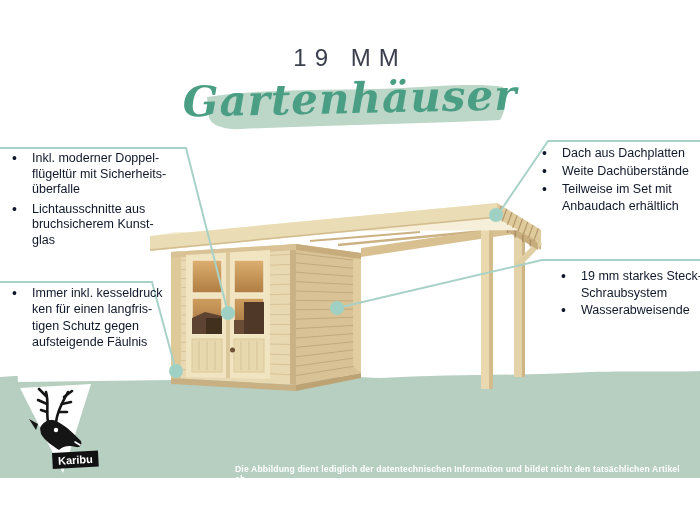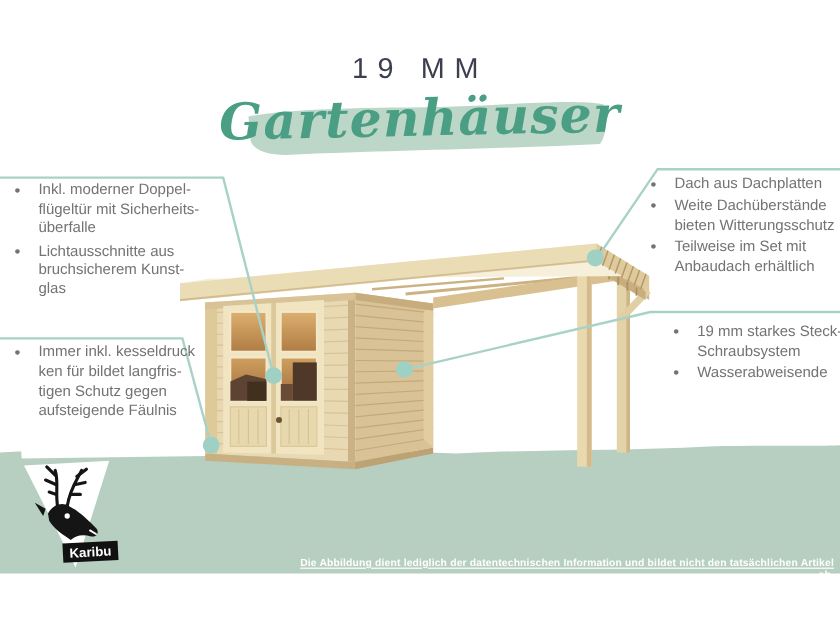--- a/index.html
+++ b/index.html
@@ -13,36 +13,36 @@
     position:absolute;left:0;top:44px;width:700px;text-align:center;
     font-size:24px;letter-spacing:8px;color:#3b3f4e;font-weight:400;
   }
   .headline{
     position:absolute;left:0;top:74px;width:700px;text-align:center;
     font-family:"DejaVu Serif",serif;font-style:italic;font-weight:bold;
     font-size:42px;color:#4a9e83;transform:rotate(-1.2deg);
     letter-spacing:1px;
   }
 
-  .tb{position:absolute;color:#737373;}
+  .tb{position:absolute;color:#0f172a;}
   .bullet-item{display:flex;align-items:flex-start;}
   .bdot{width:20px;flex:0 0 20px;}
   .bdot::before{content:"\2022";font-size:14px;line-height:inherit;}
   .blines{flex:1;}
   .bl{display:block;}
 
   .tb-left1{left:12px;top:151px;width:182px;font-size:12.5px;line-height:15.5px;}
   .tb-left1 .bullet-item{margin-bottom:4px;}
   .tb-left2{left:12px;top:285px;width:182px;font-size:12.5px;line-height:16.4px;}
   .tb-right1{left:542px;top:145px;width:158px;font-size:12.5px;line-height:17px;}
   .tb-right2{left:561px;top:268px;width:158px;font-size:12.5px;line-height:17px;}
 
   .disclaimer{
-    position:absolute;right:5px;top:464px;width:460px;text-align:right;
-    font-size:8.6px;font-weight:bold;color:#ffffff;letter-spacing:0.15px;text-decoration:underline;
+    position:absolute;right:5px;top:464px;width:460px;text-align:left;
+    font-size:8.6px;font-weight:bold;color:#ffffff;letter-spacing:0.15px;
   }
 </style>
 </head>
 <body>
 
 <div class="stage">
 
   <svg class="scene" viewBox="0 0 700 525">
     <defs>
       <linearGradient id="glass" x1="0" y1="0" x2="0" y2="1">
@@ -192,39 +192,38 @@
         <span class="bl">glas</span>
       </span>
     </div>
   </div>
 
   <div class="tb tb-left2">
     <div class="bullet-item">
       <span class="bdot"></span>
       <span class="blines">
         <span class="bl">Immer inkl. kesseldruck</span>
-        <span class="bl">ken für bildet langfris-</span>
+        <span class="bl">ken für einen langfris-</span>
         <span class="bl">tigen Schutz gegen</span>
         <span class="bl">aufsteigende Fäulnis</span>
       </span>
     </div>
   </div>
 
   <div class="tb tb-right1">
     <div class="bullet-item">
       <span class="bdot"></span>
       <span class="blines">
         <span class="bl">Dach aus Dachplatten</span>
       </span>
     </div>
     <div class="bullet-item">
       <span class="bdot"></span>
       <span class="blines">
         <span class="bl">Weite Dachüberstände</span>
-        <span class="bl">bieten Witterungsschutz</span>
       </span>
     </div>
     <div class="bullet-item">
       <span class="bdot"></span>
       <span class="blines">
         <span class="bl">Teilweise im Set mit</span>
         <span class="bl">Anbaudach erhältlich</span>
       </span>
     </div>
   </div>

